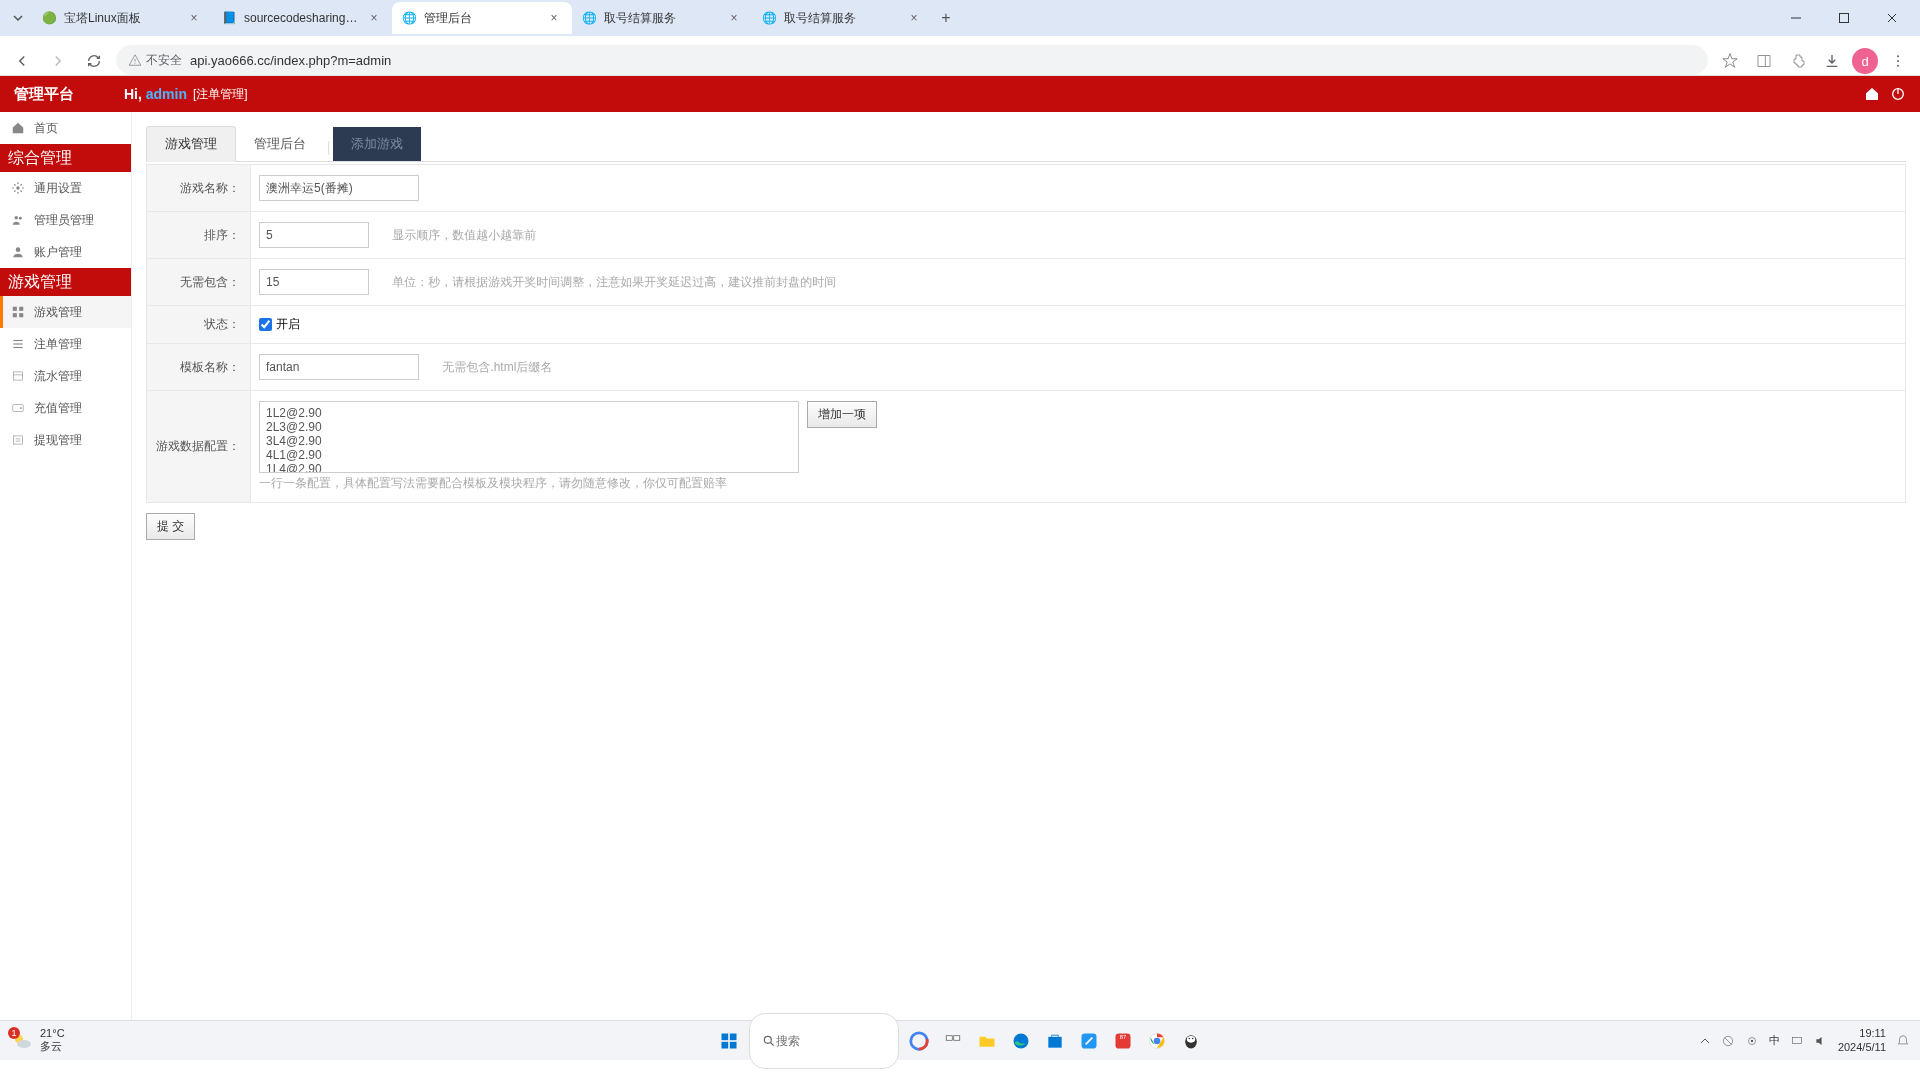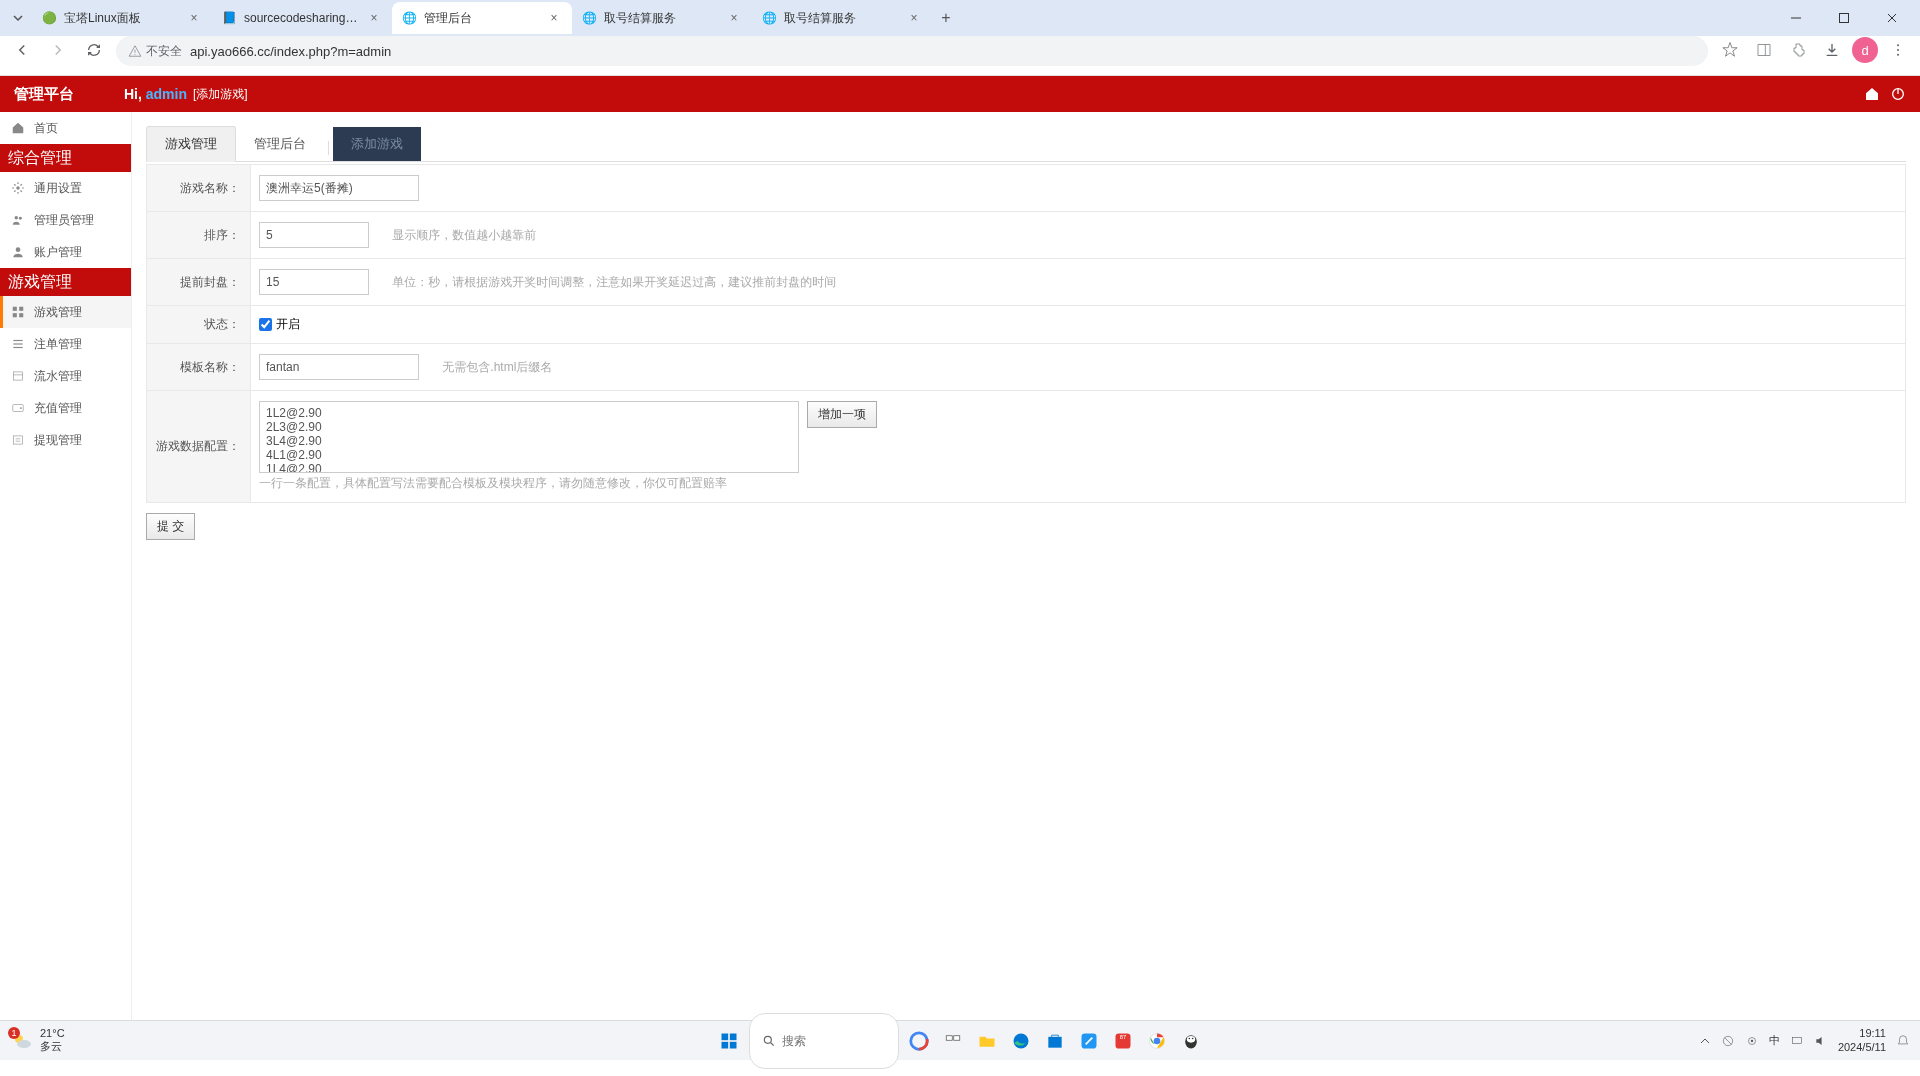--- a/index.html
+++ b/index.html
@@ -10,21 +10,21 @@
 .tab-dropdown { width: 28px; height: 28px; display: flex; align-items: center; justify-content: center; color: #555; }
 .tab { display: flex; align-items: center; height: 32px; padding: 0 10px; border-radius: 8px 8px 0 0; min-width: 180px; max-width: 180px; gap: 6px; font-size: 12px; color: #333; position: relative; }
 .tab.active { background: #fff; }
 .tab-favicon { width: 16px; height: 16px; display: flex; align-items: center; justify-content: center; font-size: 12px; }
 .tab-title { flex: 1; white-space: nowrap; overflow: hidden; text-overflow: ellipsis; }
 .tab-close { width: 16px; height: 16px; display: flex; align-items: center; justify-content: center; color: #666; cursor: pointer; }
 .tab-new { width: 28px; height: 28px; display: flex; align-items: center; justify-content: center; color: #555; font-size: 16px; }
 .window-controls { margin-left: auto; display: flex; gap: 8px; padding-right: 4px; }
 .win-btn { width: 40px; height: 28px; display: flex; align-items: center; justify-content: center; color: #333; }
 
-.addr-bar { background: #fff; height: 40px; display: flex; align-items: flex-start; padding: 0 8px; gap: 8px; border-bottom: 1px solid #e0e0e0; }
+.addr-bar { background: #fff; height: 40px; display: flex; align-items: flex-end; padding: 0 8px; gap: 8px; border-bottom: 1px solid #e0e0e0; }
 .nav-btn { width: 28px; height: 28px; display: flex; align-items: center; justify-content: center; color: #5f6368; border-radius: 50%; }
 .nav-btn.disabled { color: #bbb; }
 .url-box { flex: 1; height: 30px; background: #f1f3f4; border-radius: 15px; display: flex; align-items: center; padding: 0 12px; gap: 8px; font-size: 13px; color: #333; }
 .security-badge { display: flex; align-items: center; gap: 4px; color: #5f6368; font-size: 12px; }
 .addr-icons { display: flex; gap: 6px; align-items: center; }
 .addr-icon { width: 28px; height: 28px; display: flex; align-items: center; justify-content: center; color: #5f6368; }
 .avatar-circle { width: 26px; height: 26px; border-radius: 50%; background: #f06292; color: #fff; display: flex; align-items: center; justify-content: center; font-size: 13px; }
 
 
 .admin-header { background: #c20b0b; height: 36px; display: flex; align-items: center; padding: 0 14px; color: #fff; }
@@ -66,21 +66,21 @@
 .config-hint { color: #aaa; font-size: 12px; margin-top: 2px; }
 .submit-row { margin-top: 10px; }
 
 
 .taskbar { position: fixed; bottom: 16px; left: 0; right: 0; height: 40px; background: #f2f4f7; border-top: 1px solid #dadce0; display: flex; align-items: center; padding: 0 10px; }
 .weather { display: flex; align-items: center; gap: 6px; font-size: 11px; color: #333; }
 .weather-icon { width: 24px; height: 24px; position: relative; }
 .weather-icon::after { content: '1'; position: absolute; top: -2px; left: -2px; background: #d93025; color: #fff; border-radius: 50%; width: 12px; height: 12px; font-size: 9px; display: flex; align-items: center; justify-content: center; }
 .task-center { position: absolute; left: 50%; transform: translateX(-50%); display: flex; align-items: center; gap: 6px; }
 .tb-icon { width: 28px; height: 28px; display: flex; align-items: center; justify-content: center; border-radius: 4px; }
-.search-box { display: flex; align-items: flex-start; gap: 6px; background: #fff; border: 1px solid #ddd; border-radius: 16px; padding: 20px 12px; width: 150px; }
+.search-box { display: flex; align-items: flex-start; gap: 0; background: #fff; border: 1px solid #ddd; border-radius: 16px; padding: 20px 12px; width: 150px; }
 .search-box input { border: none; outline: none; font-size: 12px; width: 100px; }
 .task-right { margin-left: auto; display: flex; align-items: center; gap: 10px; font-size: 11px; color: #333; }
 .clock { text-align: right; line-height: 1.2; }
 
 svg { display: block; }
 </style>
 </head>
 <body>
 
 <div class="browser-chrome">
@@ -193,21 +193,21 @@
         </svg>
       </div>
   </div>
 </div>
 
 <div class="admin-header">
   <span class="platform-name">管理平台</span>
   <span class="greeting">
     <span>Hi, </span><span class="username">admin</span>
   </span>
-  <span class="profile-link">[添加游戏]</span>
+  <span class="profile-link">[注单管理]</span>
   <div class="header-right">
     <span class="header-icon">
         <svg width="16" height="16" viewBox="0 0 24 24">
           <path d="M3 11l9-8 9 8v10H3z" fill="#fff"></path>
         </svg>
       </span>
     <span class="header-icon">
         <svg width="16" height="16" viewBox="0 0 24 24">
           <circle cx="12" cy="12" r="8" stroke="#fff" stroke-width="2" fill="none"></circle>
           <line x1="12" y1="4" x2="12" y2="12" stroke="#fff" stroke-width="2"></line>
@@ -328,21 +328,21 @@
         </td>
       </tr>
       <tr>
         <td class="label">排序：</td>
         <td>
           <input class="form-input w110" value="5" style="">
           <span class="hint">显示顺序，数值越小越靠前</span>
         </td>
       </tr>
       <tr>
-        <td class="label">提前封盘：</td>
+        <td class="label">无需包含：</td>
         <td>
           <input class="form-input w110" value="15" style="">
           <span class="hint">单位：秒，请根据游戏开奖时间调整，注意如果开奖延迟过高，建议推前封盘的时间</span>
         </td>
       </tr>
       <tr>
         <td class="label">状态：</td>
         <td>
           <label class="cb-wrap">
             <input type="checkbox" checked="" style="">

